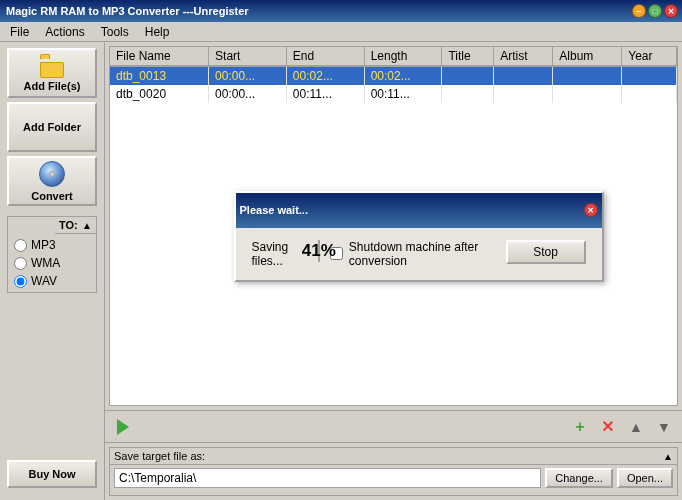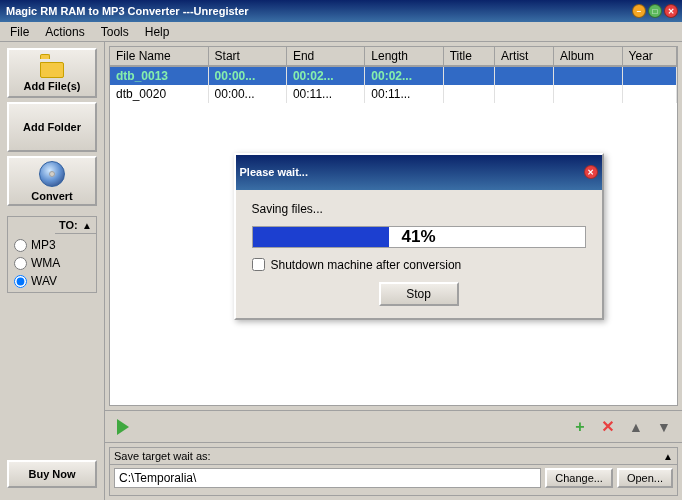--- a/index.html
+++ b/index.html
@@ -225,21 +225,21 @@
       padding: 2px 6px;
       text-align: left;
       font-weight: normal;
       white-space: nowrap;
     }
     .file-table td {
       padding: 2px 6px;
       border-right: 1px solid #e0e0e0;
       white-space: nowrap;
     }
-    .file-table tr.selected { background: #316ac5; color: #86efac; font-weight: bold; }
+    .file-table tr.selected { background: #316ac5; color: #fde047; }
 
     
     .dialog-overlay {
       position: absolute;
       top: 30px;
       left: 60px;
       right: 10px;
       bottom: 10px;
       display: flex;
       align-items: center;
@@ -276,21 +276,21 @@
       display: flex;
       align-items: center;
       justify-content: center;
       font-size: 8px;
       color: white;
     }
     .dialog-body {
       padding: 12px 16px;
       background: #e8e4de;
       display: flex;
-      flex-direction: column;
+      flex-direction: row;
       gap: 10px;
     }
     .dialog-status {
       font-size: 12px;
     }
     .progress-bar-container {
       background: white;
       border: 1px solid #a0a0a0;
       height: 22px;
       position: relative;
@@ -565,21 +565,21 @@
         <span class="up-arrow">▲</span>
       </button>
       <button class="toolbar-btn">
         <span class="down-arrow">▼</span>
       </button>
     </div>
 
     <div class="bottom-section">
       <div class="target-group">
         <div class="target-header">
-          <span>Save target wait as:</span>
+          <span>Save target file as:</span>
           <span class="collapse-icon">▲</span>
         </div>
         <div class="target-input-row">
           <input type="text" class="target-input" value="C:\Temporalia\" style="">
           <button class="target-action-btn">Change...</button>
           <button class="target-action-btn">Open...</button>
         </div>
       </div>
     </div>
 

